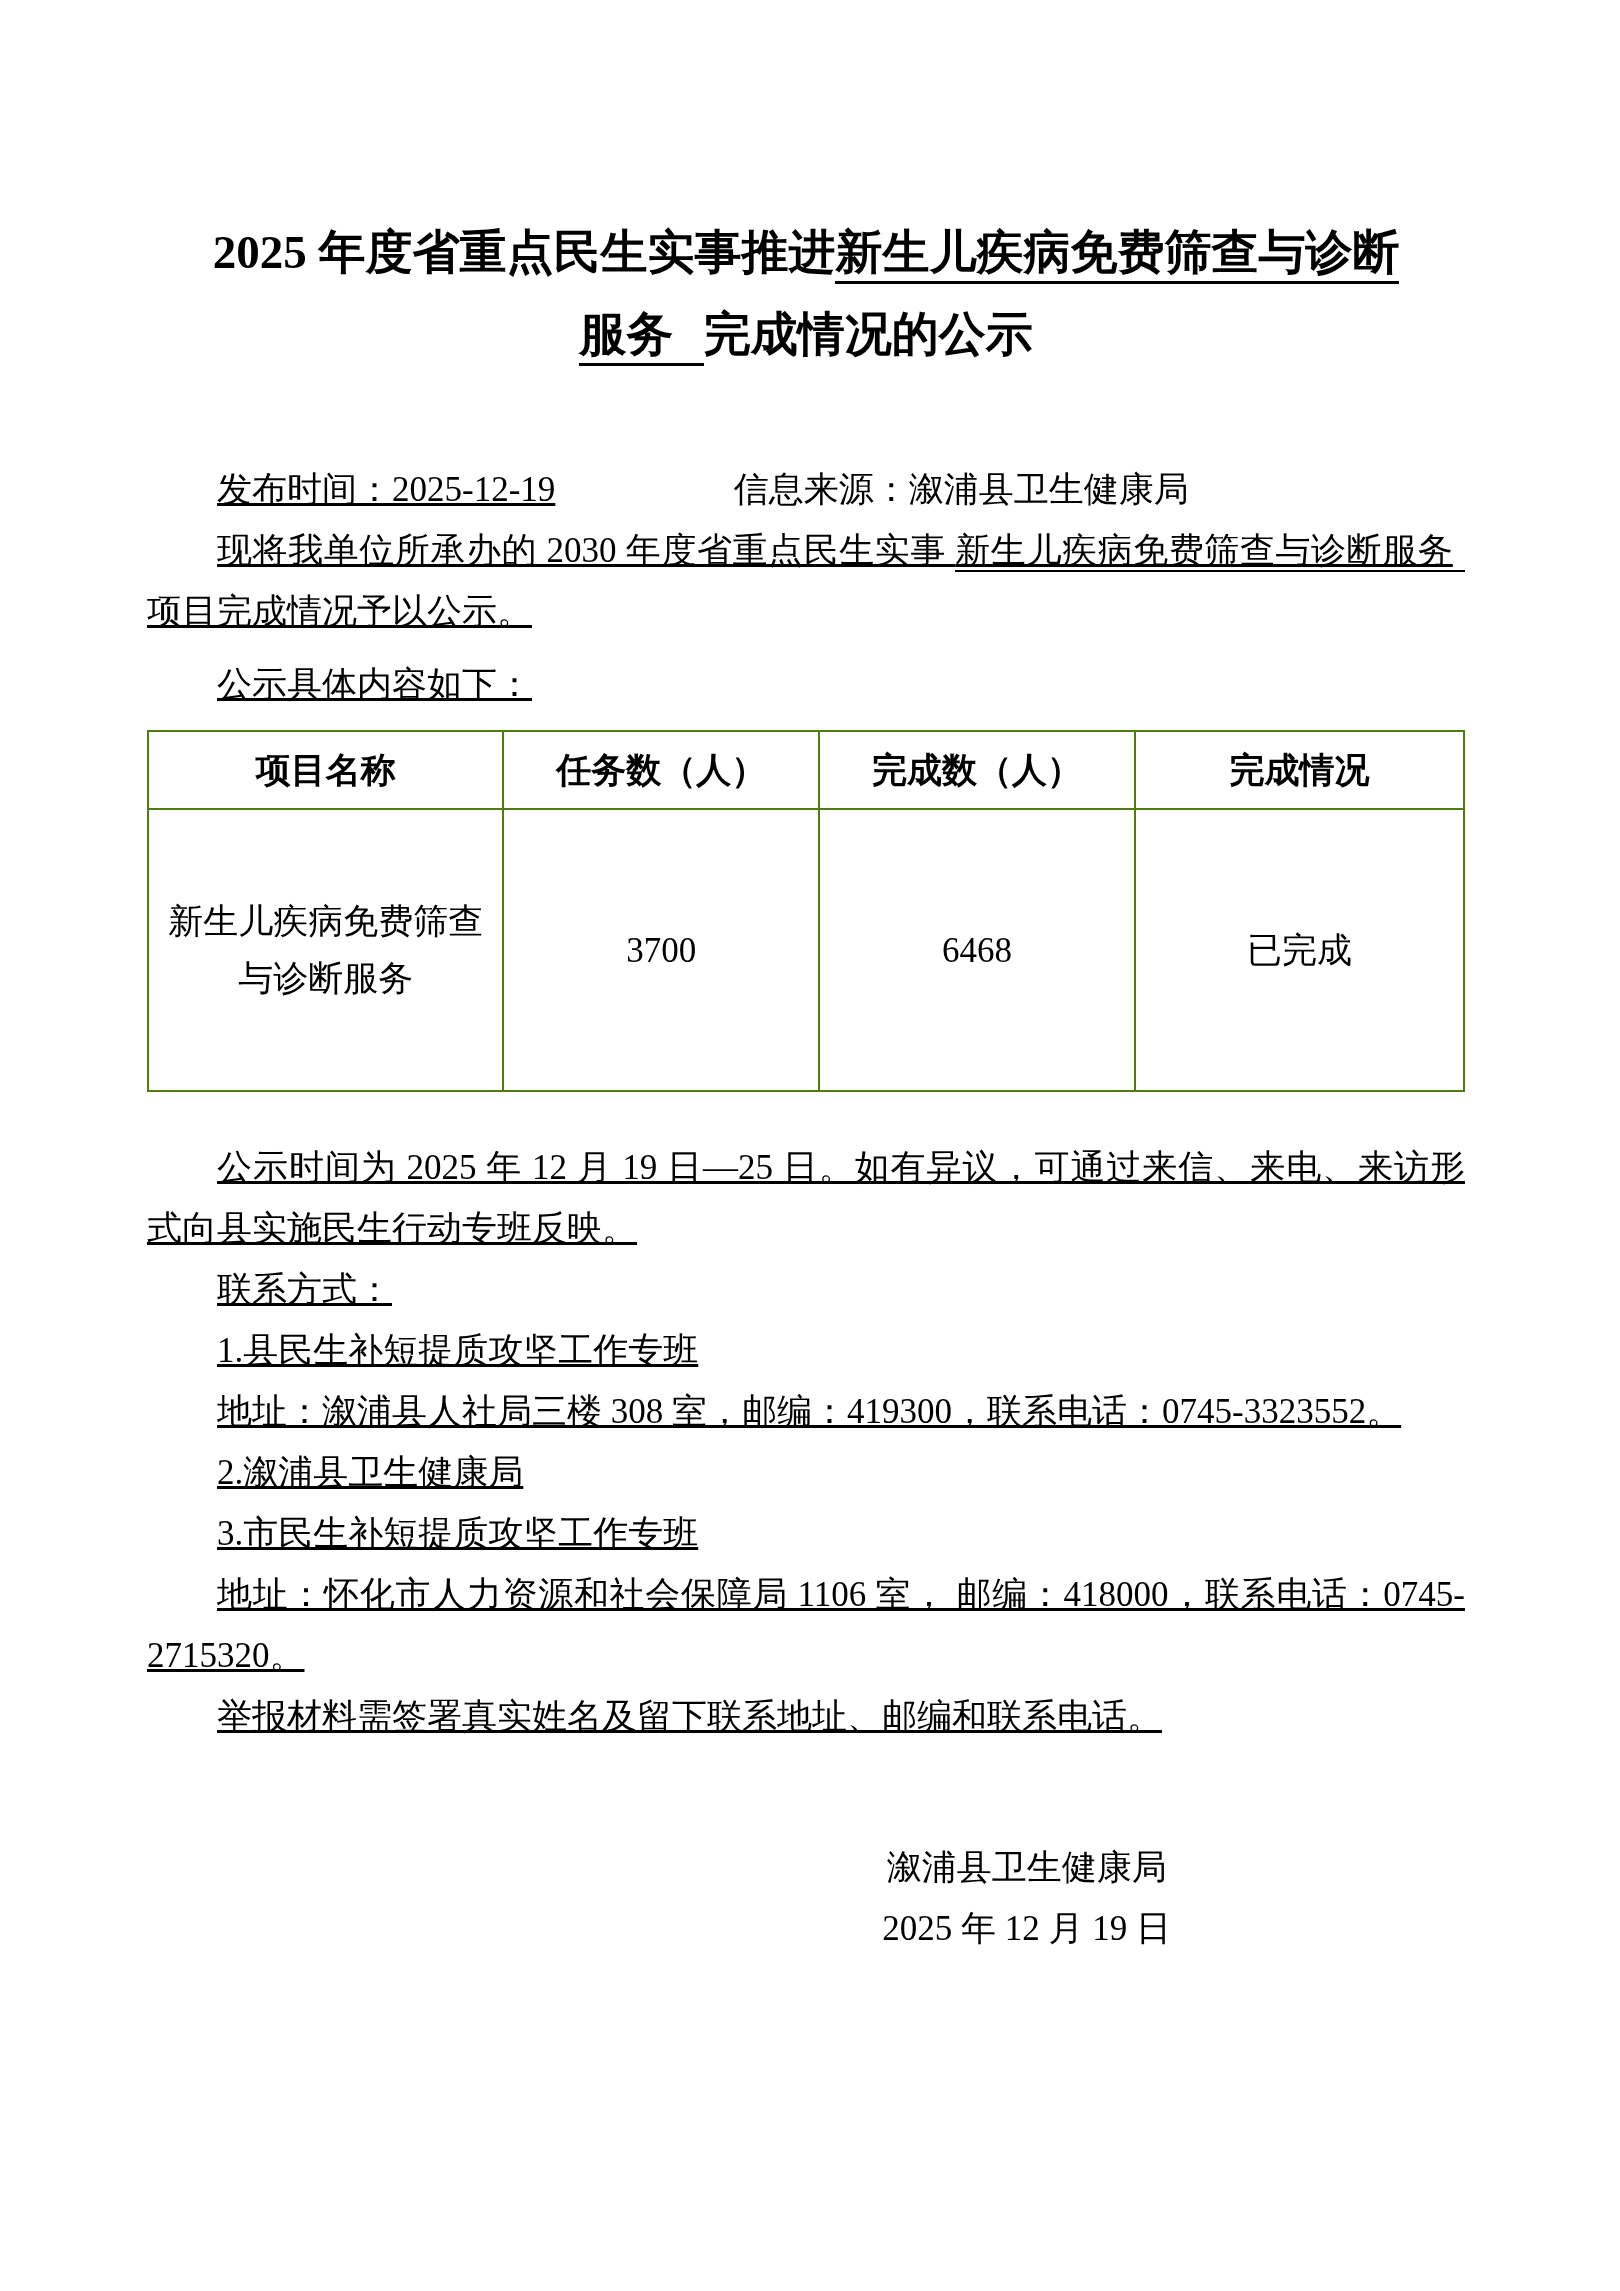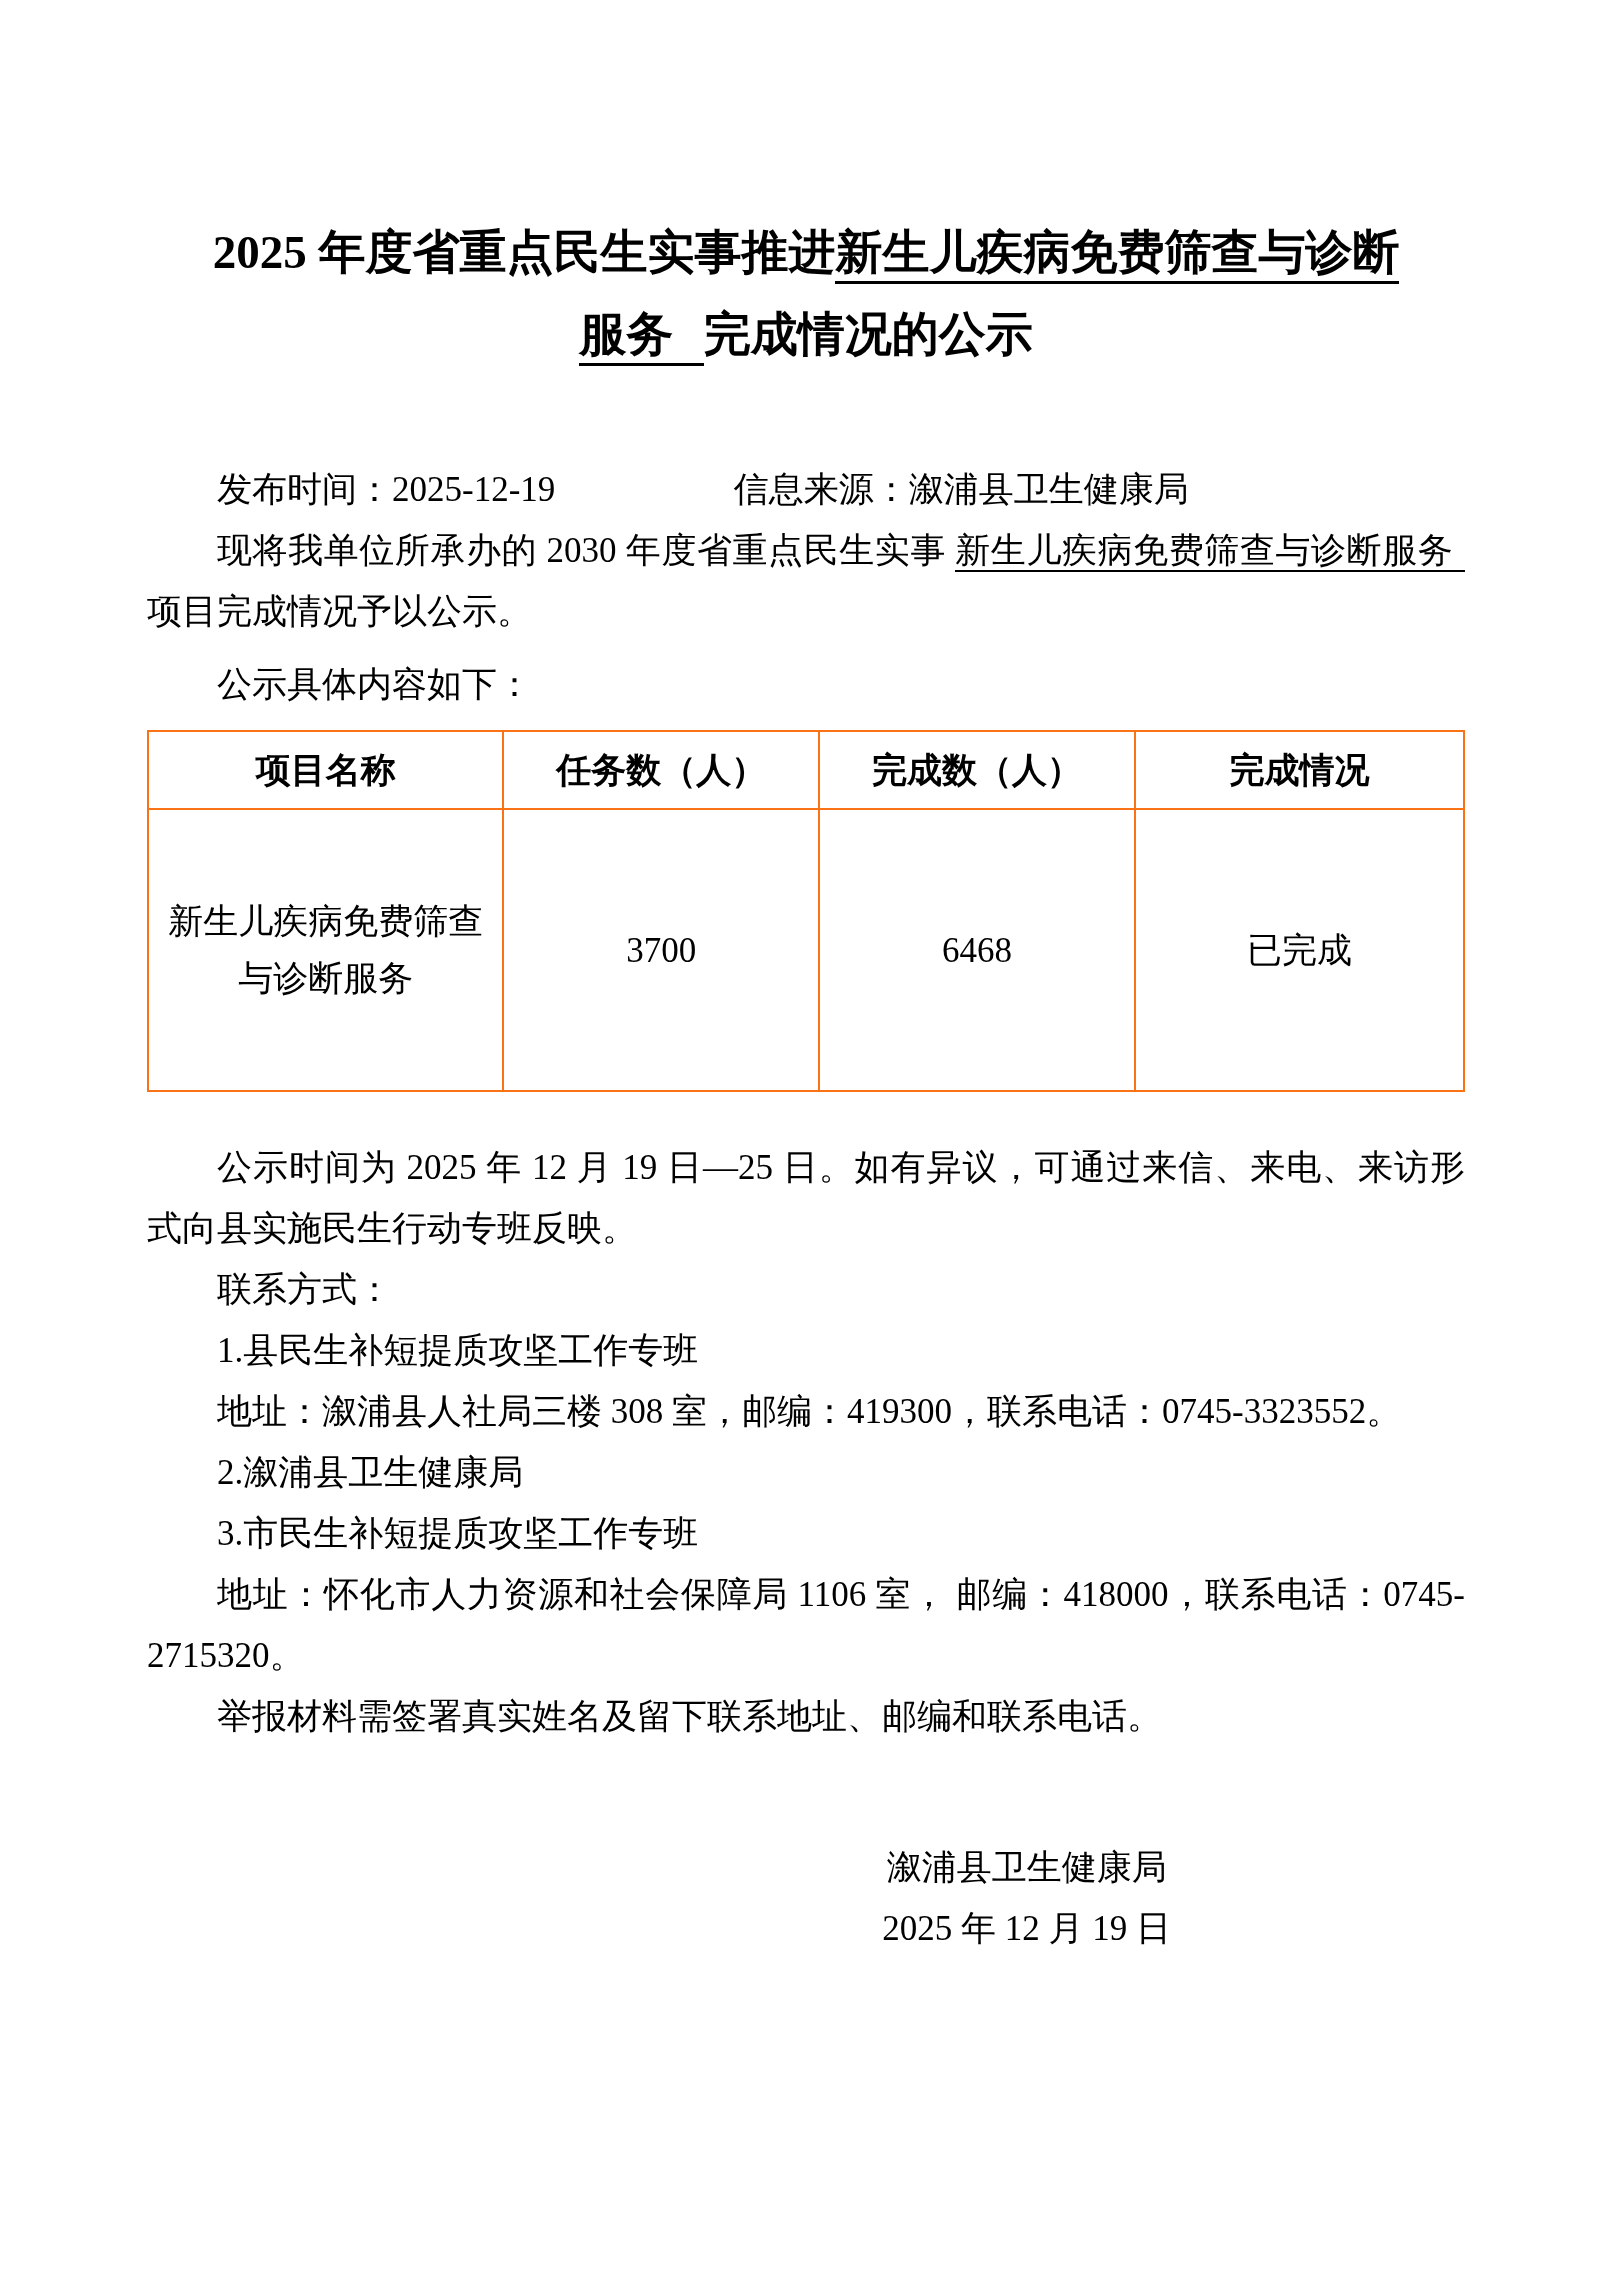--- a/index.html
+++ b/index.html
@@ -33,36 +33,36 @@
   }
   .u-gap-after { padding-right: 0.65em; }
   
   .body-text { margin-top: 84px; }
   .para {
     margin: 0;
     font-size: 35px;
     line-height: 61px;
     text-align: justify;
   }
-  .indent { text-indent: 2em; }
+  .indent { text-indent: 2em; text-decoration: underline; }
   .meta-source { display: inline-block; margin-left: 3.1em; }
   .u-body {
     border-bottom: 2px solid #000;
     padding-right: 0.35em;
   }
   .lead { margin-top: 11.8px; }
   
   table.pub-table {
     width: 100%;
     border-collapse: collapse;
     margin-top: 15.7px;
     table-layout: fixed;
   }
   .pub-table th, .pub-table td {
-    border: 2px solid #f97316;
+    border: 2px solid #4d7c0f;
     text-align: center;
     vertical-align: middle;
     font-size: 35px;
     padding: 0 11px;
     box-sizing: border-box;
   }
   .pub-table th {
     font-weight: bold;
     height: 78px;
   }

